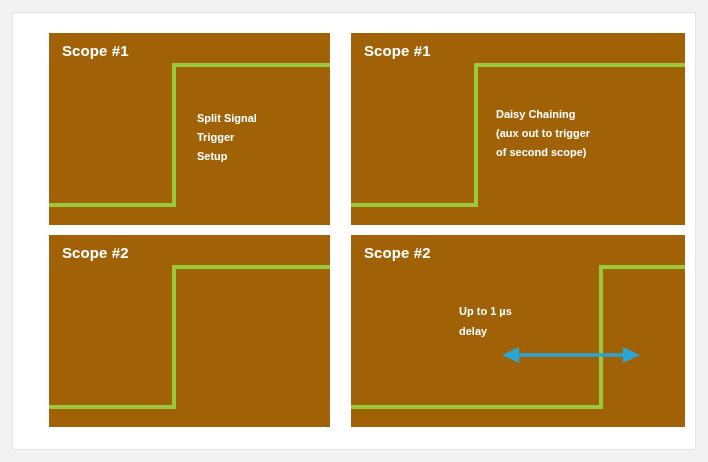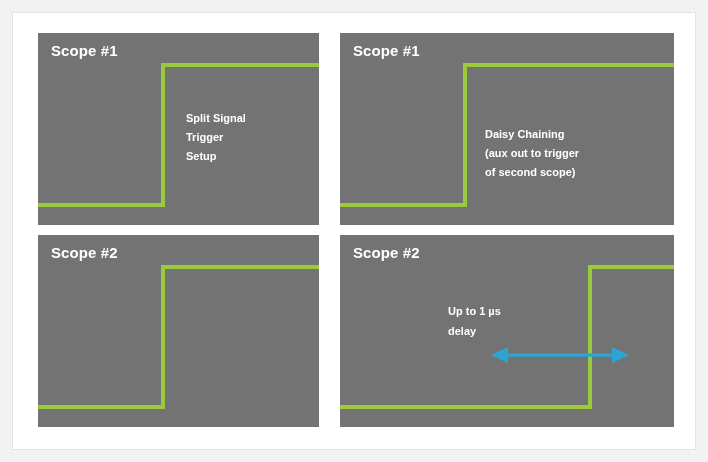--- a/index.html
+++ b/index.html
@@ -37,23 +37,24 @@
   #panel-grid {
     position: absolute;
     left: 25px;
     top: 20px;
     width: 636px;
     height: 393px;
   }
 
   .scope-panel {
     position: absolute;
-    background: #737373;
+    background: #a16207;
     box-sizing: border-box;
     overflow: hidden;
+    margin-left: 11px;
   }
 
   #panel-scope1-split   { left: 0px;   top: 0px;   width: 281px; height: 192px; }
   #panel-scope1-daisy   { left: 302px; top: 0px;   width: 334px; height: 192px; }
   #panel-scope2-split   { left: 0px;   top: 202px; width: 281px; height: 192px; }
   #panel-scope2-daisy   { left: 302px; top: 202px; width: 334px; height: 192px; }
 
   .panel-title {
     position: absolute;
     left: 13px;
@@ -82,21 +83,21 @@
     white-space: pre;
   }
 
   #annotation-split-signal {
     left: 148px;
     top: 76px;
   }
 
   #annotation-daisy-chaining {
     left: 145px;
-    top: 92px;
+    top: 72px;
   }
 
   #annotation-delay {
     left: 108px;
     top: 66px;
     width: 160px;
     text-align: left;
     line-height: 20px;
   }
 

